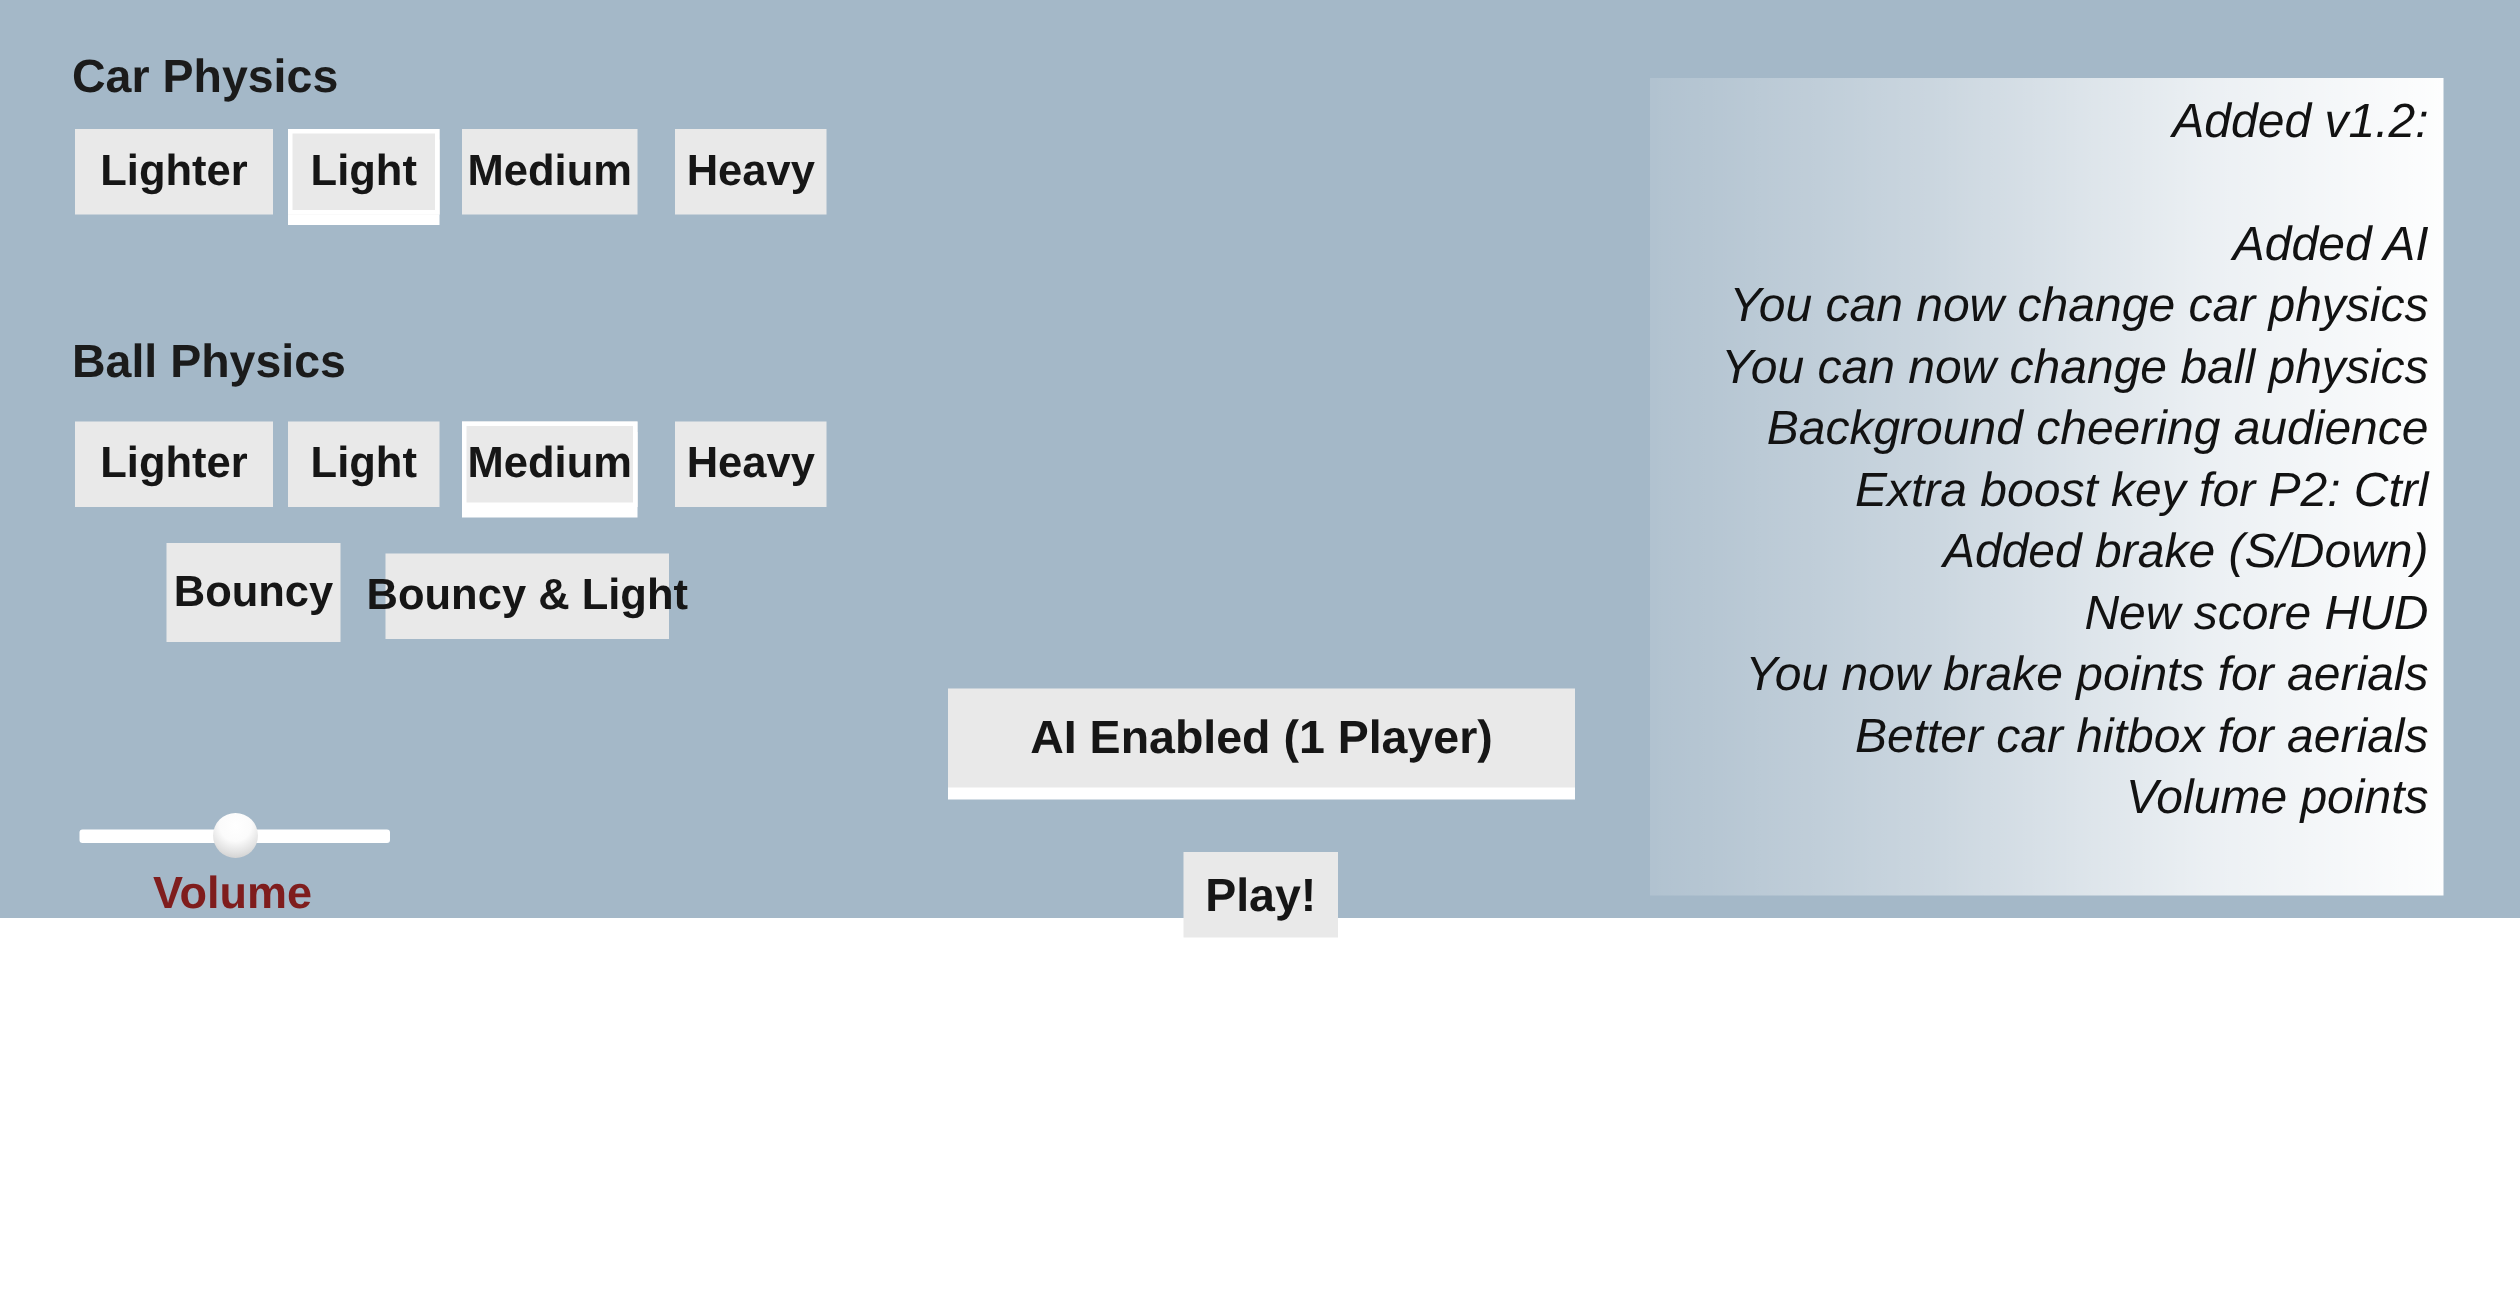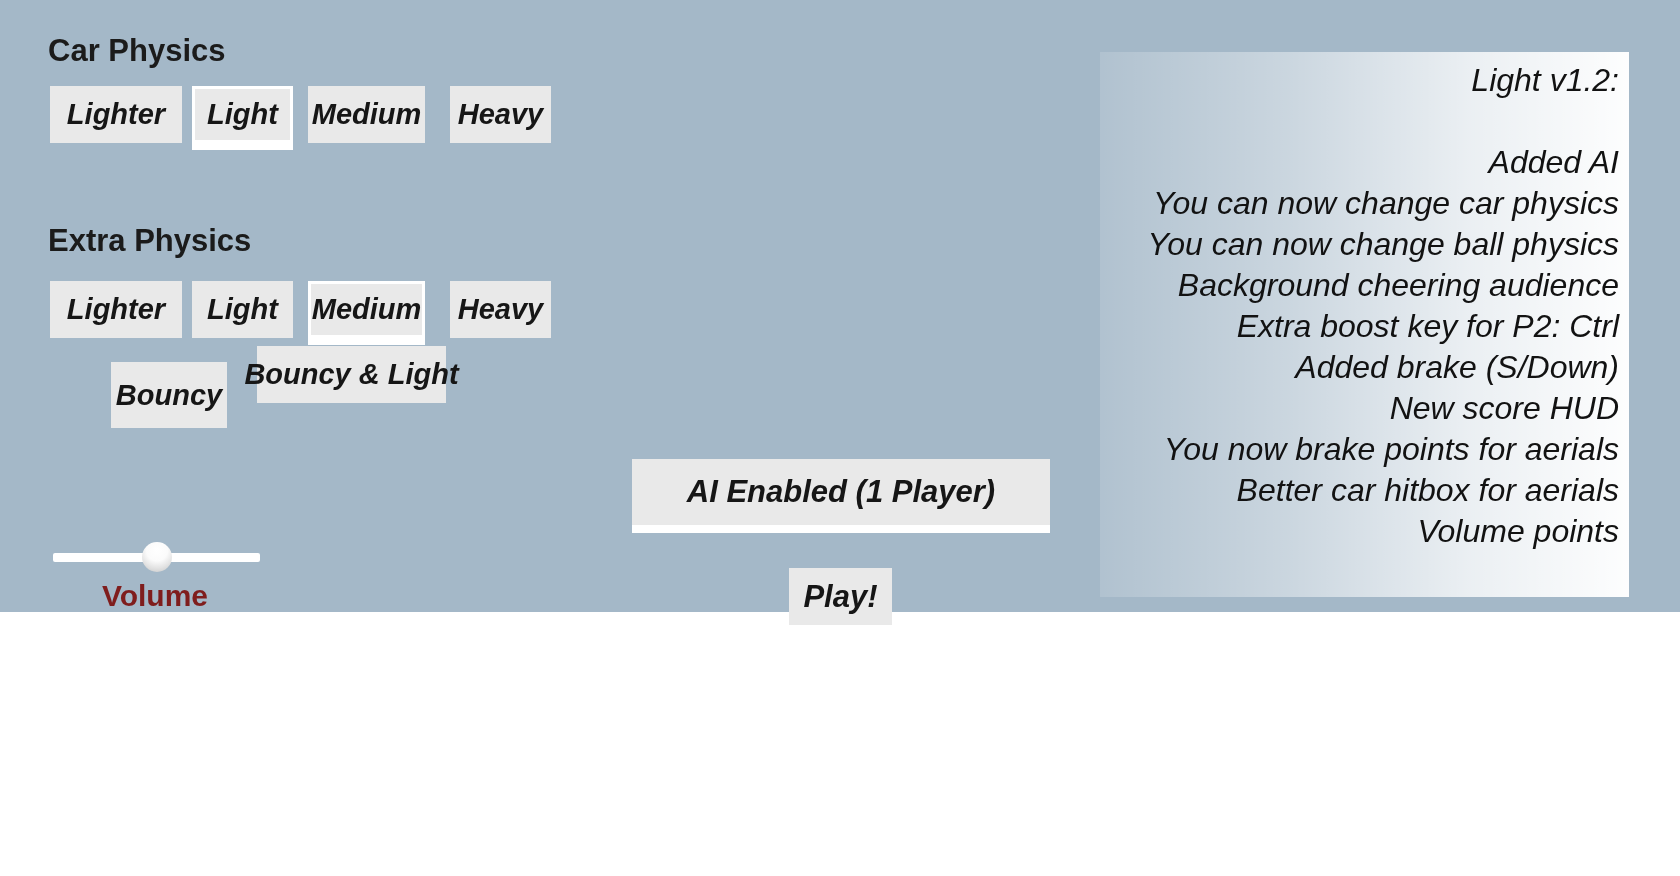--- a/index.html
+++ b/index.html
@@ -34,21 +34,20 @@
     font-weight: 700;
     border: none;
     padding: 0;
     margin: 0;
     display: flex;
     align-items: center;
     justify-content: center;
     box-sizing: border-box;
     cursor: pointer;
     white-space: nowrap;
-    font-style: italic;
   }
   .gbtn.selected {
     border: 3px solid #ffffff;
     box-shadow: 0 7px 0 0 #ffffff;
   }
   .gbtn.big {
     font-size: 31px;
     margin-top: 20px;
   }
   .gbtn.underlined {
@@ -116,41 +115,41 @@
 <div class="stage">
   <div class="game-area">
 
     <div class="section-title" style="left:48px; top:33px; width:505px;">Car Physics</div>
 
     <button class="gbtn" style="left:50px; top:86px; width:132px; height:57px;">Lighter</button>
     <button class="gbtn selected" style="left:192px; top:86px; width:101px; height:57px;">Light</button>
     <button class="gbtn" style="left:308px; top:86px; width:117px; height:57px;">Medium</button>
     <button class="gbtn" style="left:450px; top:86px; width:101px; height:57px;">Heavy</button>
 
-    <div class="section-title" style="left:48px; top:223px; width:505px;">Extra Physics</div>
+    <div class="section-title" style="left:48px; top:223px; width:505px;">Ball Physics</div>
 
     <button class="gbtn" style="left:50px; top:281px; width:132px; height:57px;">Lighter</button>
     <button class="gbtn" style="left:192px; top:281px; width:101px; height:57px;">Light</button>
     <button class="gbtn selected" style="left:308px; top:281px; width:117px; height:57px;">Medium</button>
     <button class="gbtn" style="left:450px; top:281px; width:101px; height:57px;">Heavy</button>
 
     <button class="gbtn" style="left:111px; top:362px; width:116px; height:66px;">Bouncy</button>
-    <button class="gbtn" style="left:257px; top:346px; width:189px; height:57px;">Bouncy &amp; Light</button>
+    <button class="gbtn" style="left:257px; top:369px; width:189px; height:57px;">Bouncy &amp; Light</button>
 
     <div class="slider-track">
       <div class="slider-knob"></div>
     </div>
     <div class="volume-label">Volume</div>
 
     <button class="gbtn big underlined" style="left:632px; top:439px; width:418px; height:66px;">AI Enabled (1 Player)</button>
 
     <button class="gbtn big" style="left:789px; top:548px; width:103px; height:57px;">Play!</button>
 
     <div class="update-panel">
-      <div>Light v1.2:</div>
+      <div>Added v1.2:</div>
       <div class="update-gap"></div>
       <div class="update-line">Added AI</div>
       <div class="update-line">You can now change car physics</div>
       <div class="update-line">You can now change ball physics</div>
       <div class="update-line">Background cheering audience</div>
       <div class="update-line">Extra boost key for P2: Ctrl</div>
       <div class="update-line">Added brake (S/Down)</div>
       <div class="update-line">New score HUD</div>
       <div class="update-line">You now brake points for aerials</div>
       <div class="update-line">Better car hitbox for aerials</div>

